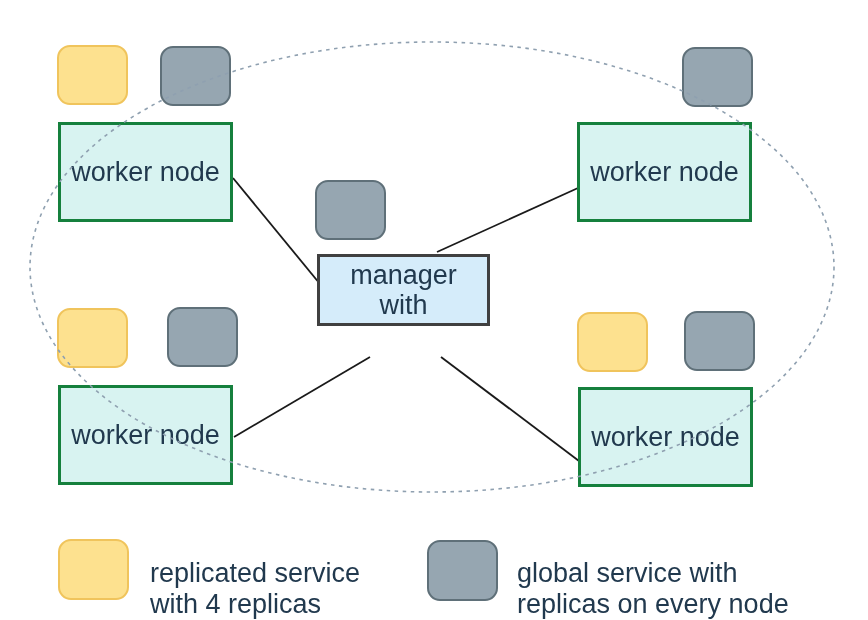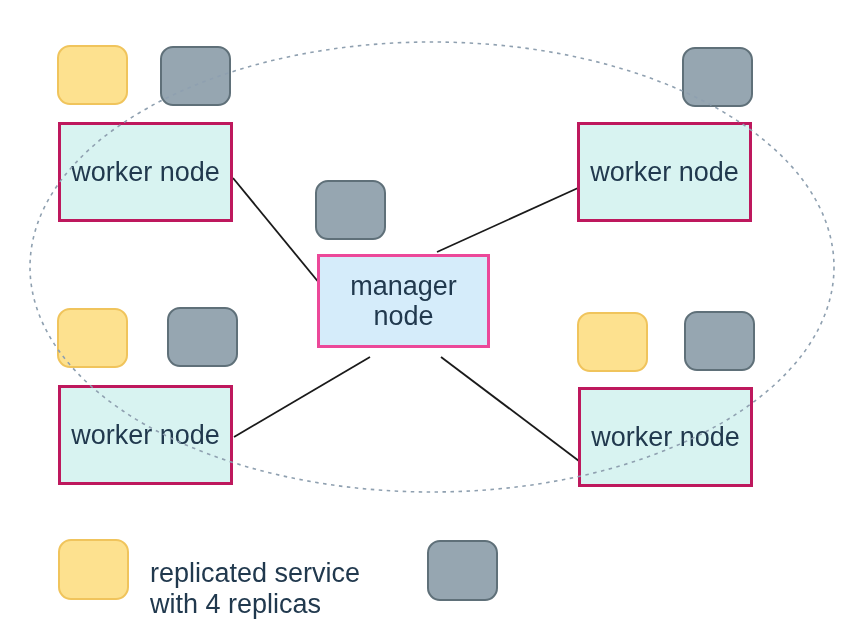--- a/index.html
+++ b/index.html
@@ -24,26 +24,26 @@
     align-items: center;
     justify-content: center;
     text-align: center;
     font-size: 27px;
     line-height: 1.12;
     z-index: 2;
   }
   .worker {
     width: 175px; height: 100px;
     background: #d8f3f1;
-    border: 3px solid #be185d;
+    border: 3px solid #15803d;
   }
   .manager {
-    width: 173px; height: 94px;
+    width: 173px; height: 72px;
     background: #d5ecfa;
-    border: 3px solid #ec4899;
+    border: 3px solid #404040;
   }
   .w-tl { left: 58px;  top: 122px; }
   .w-tr { left: 577px; top: 122px; }
   .w-bl { left: 58px;  top: 385px; }
   .w-br { left: 578px; top: 387px; }
   .m-c  { left: 317px; top: 254px; }
 
   
   .svc {
     position: absolute;
@@ -116,21 +116,21 @@
 
   <div class="node worker w-tl">
     <span>worker node</span>
   </div>
   <div class="node worker w-tr">
     <span>worker node</span>
   </div>
   <div class="node manager m-c">
     <span>
       <span>manager</span><br>
-      <span>node</span>
+      <span>with</span>
     </span>
   </div>
   <div class="node worker w-bl">
     <span>worker node</span>
   </div>
   <div class="node worker w-br">
     <span>worker node</span>
   </div>
 
 
@@ -138,14 +138,18 @@
     <ellipse cx="432" cy="267" rx="402" ry="225" fill="none" stroke="#8fa0b0" stroke-width="1.6" stroke-dasharray="3.5,4.5"></ellipse>
   </svg>
 
   <div class="legend-swatch svc rep lg-rep"></div>
   <div class="legend-text lt-rep">
     <span>replicated service</span><br>
     <span>with 4 replicas</span>
   </div>
 
   <div class="legend-swatch svc glo lg-glo"></div>
+  <div class="legend-text lt-glo">
+    <span>global service with</span><br>
+    <span>replicas on every node</span>
+  </div>
 
 </div>
 
 </body></html>

